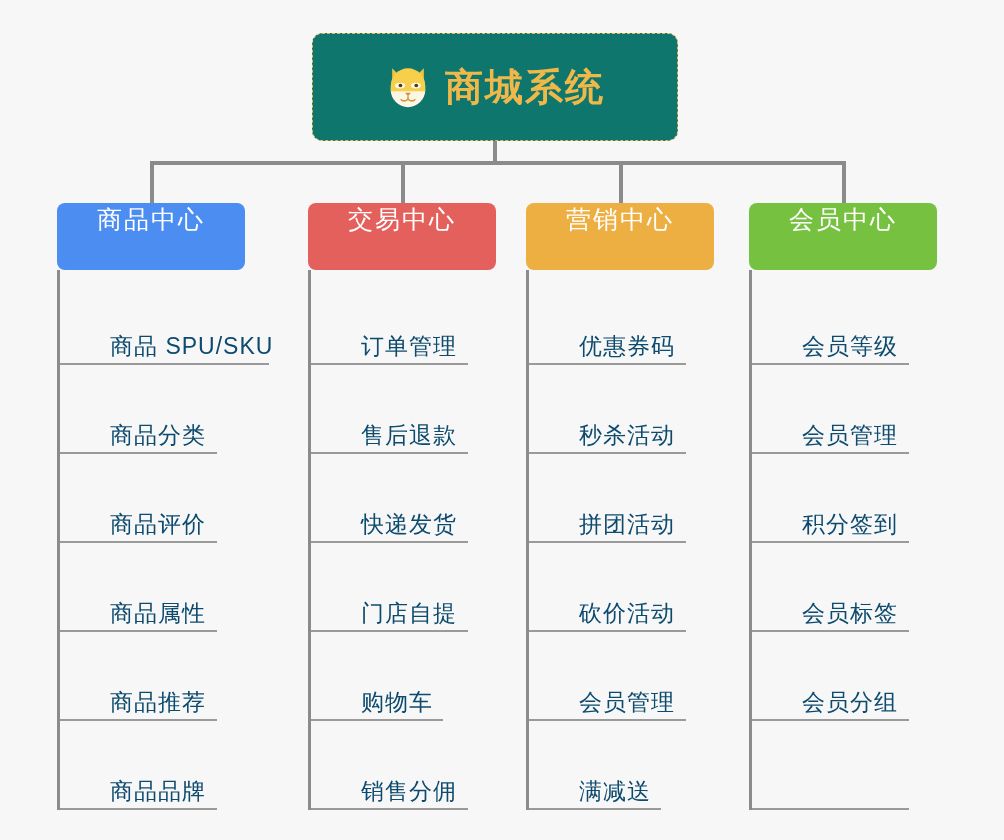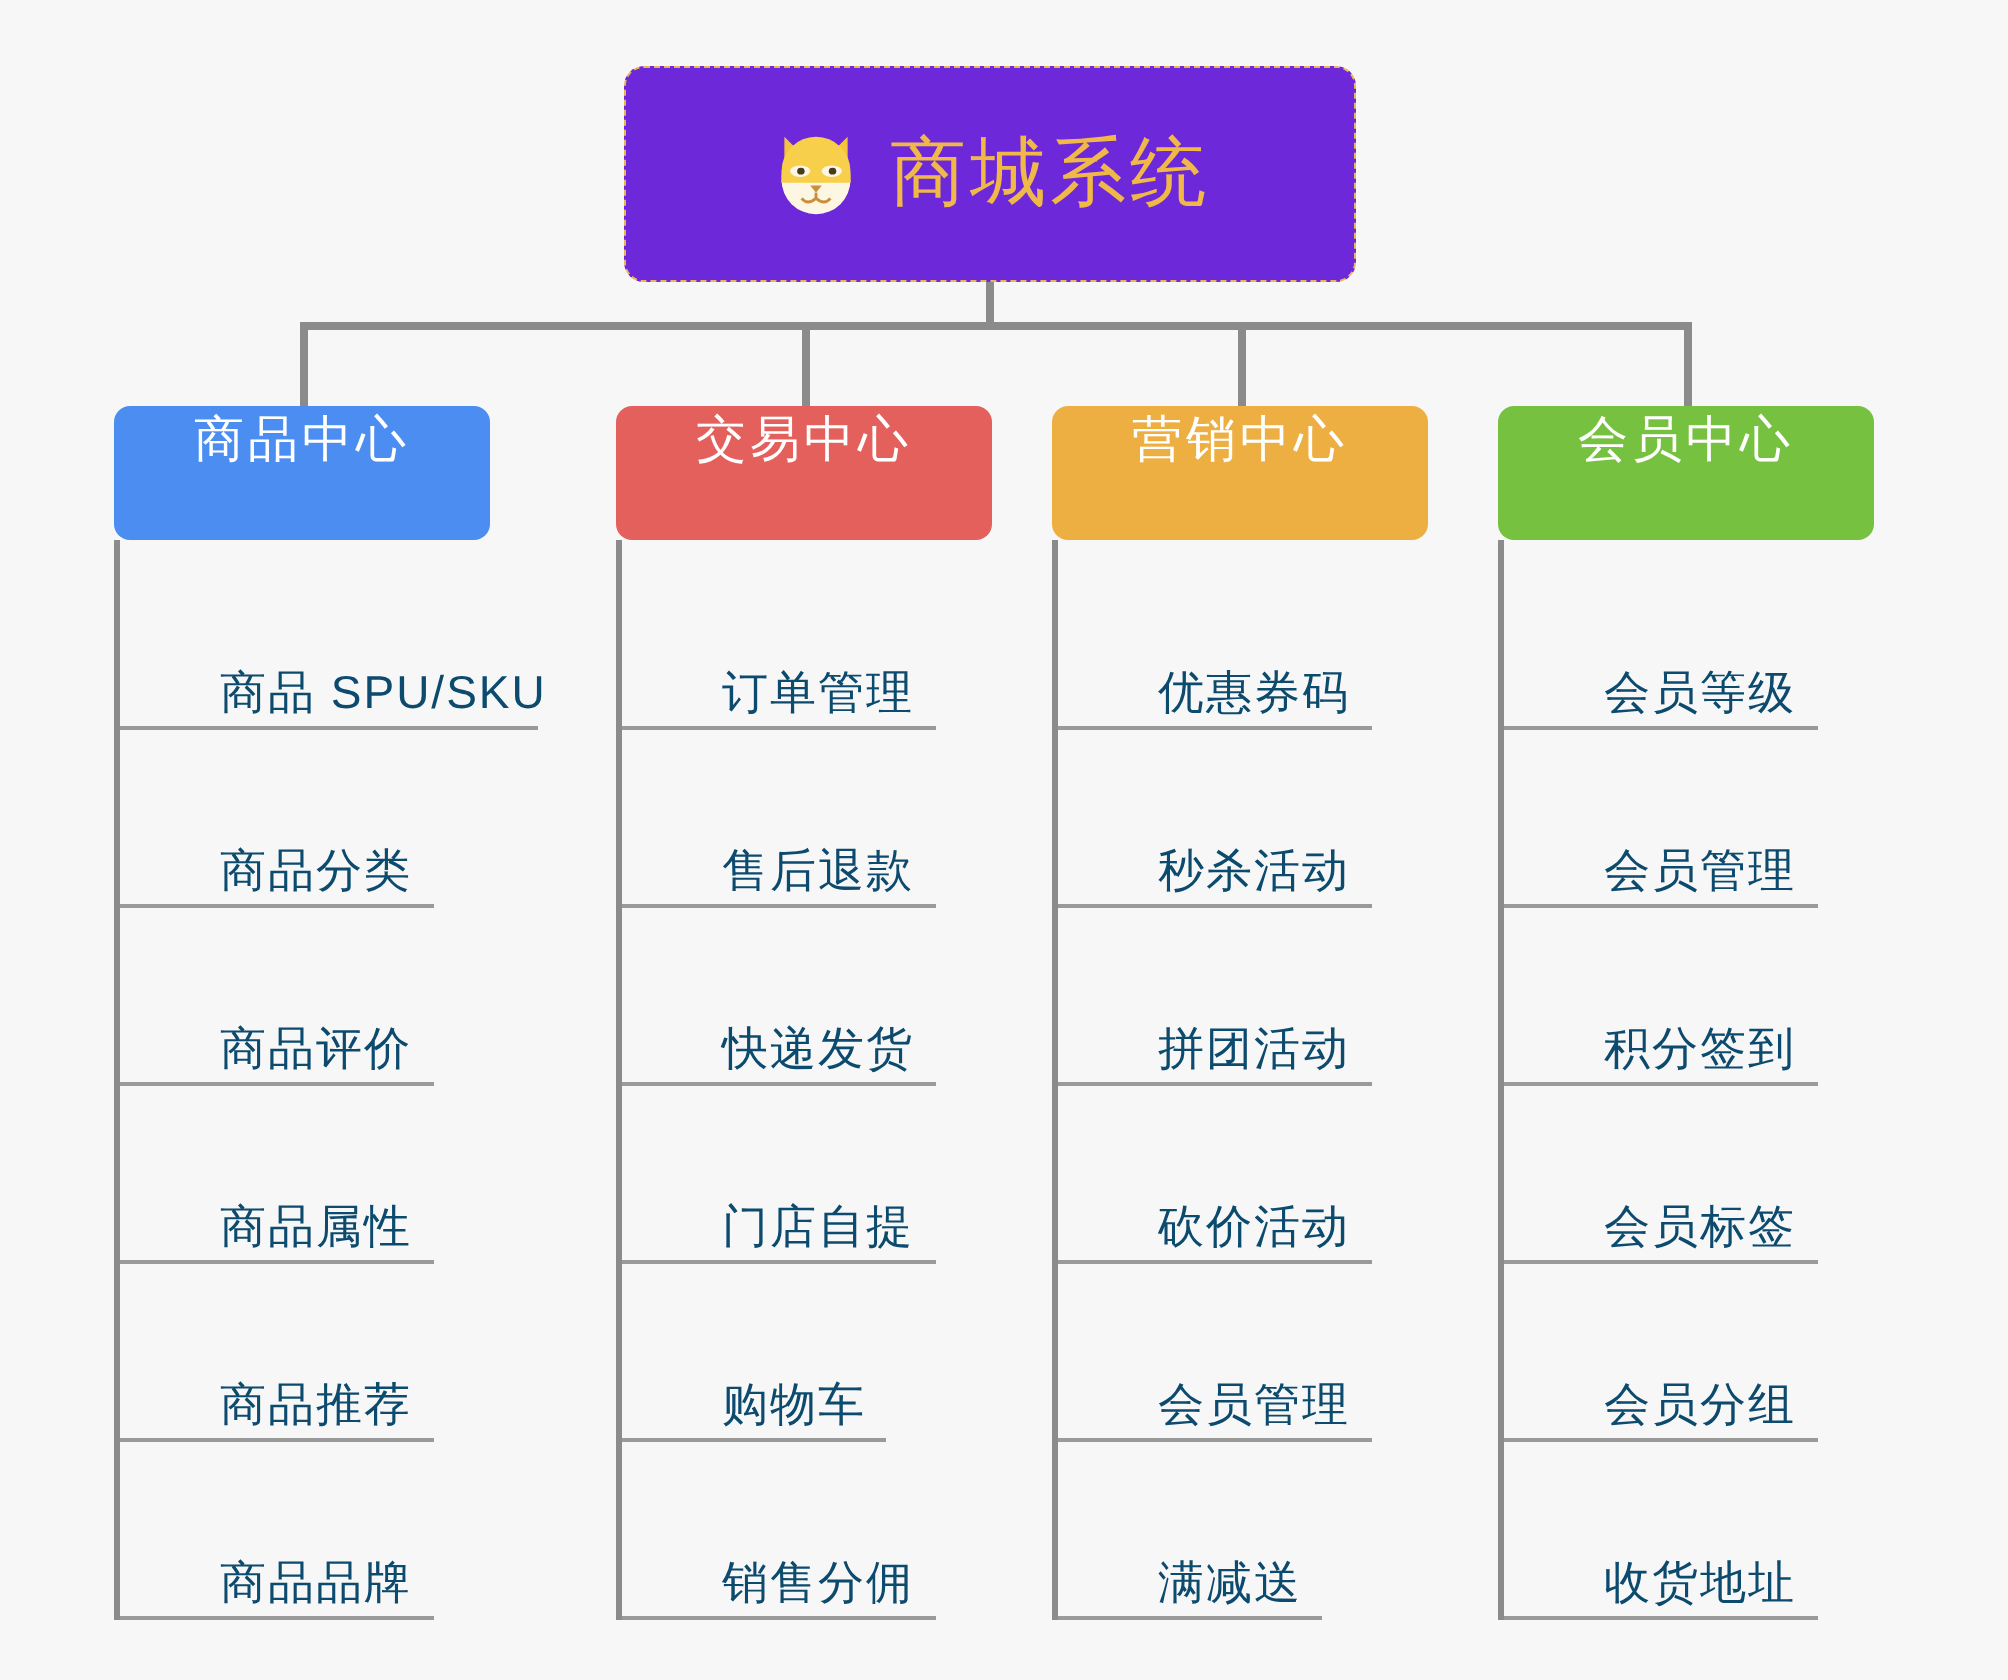--- a/index.html
+++ b/index.html
@@ -20,27 +20,28 @@
     background: #f7f7f7;
   }
 
   
   .root-node {
     position: absolute;
     left: 312px;
     top: 33px;
     width: 366px;
     height: 108px;
-    background: #6d28d9;
+    background: #0f766e;
     border: 1px dashed #e8b658;
     border-radius: 10px;
     display: flex;
     align-items: center;
     justify-content: center;
     gap: 14px;
+    font-weight: bold;
   }
 
   .root-title {
     font-size: 38px;
     color: #f0b848;
     letter-spacing: 2px;
     line-height: 1;
     white-space: nowrap;
   }
 
@@ -250,19 +251,18 @@
         </div>
         <div class="leaf-item">
           <span class="leaf-label">会员标签</span>
           <span class="leaf-rule" style="width: 157px;"></span>
         </div>
         <div class="leaf-item">
           <span class="leaf-label">会员分组</span>
           <span class="leaf-rule" style="width: 157px;"></span>
         </div>
         <div class="leaf-item">
-          <span class="leaf-label">收货地址</span>
           <span class="leaf-rule" style="width: 157px;"></span>
         </div>
       </div>
   </div>
 
 </div>
 
 </body></html>

